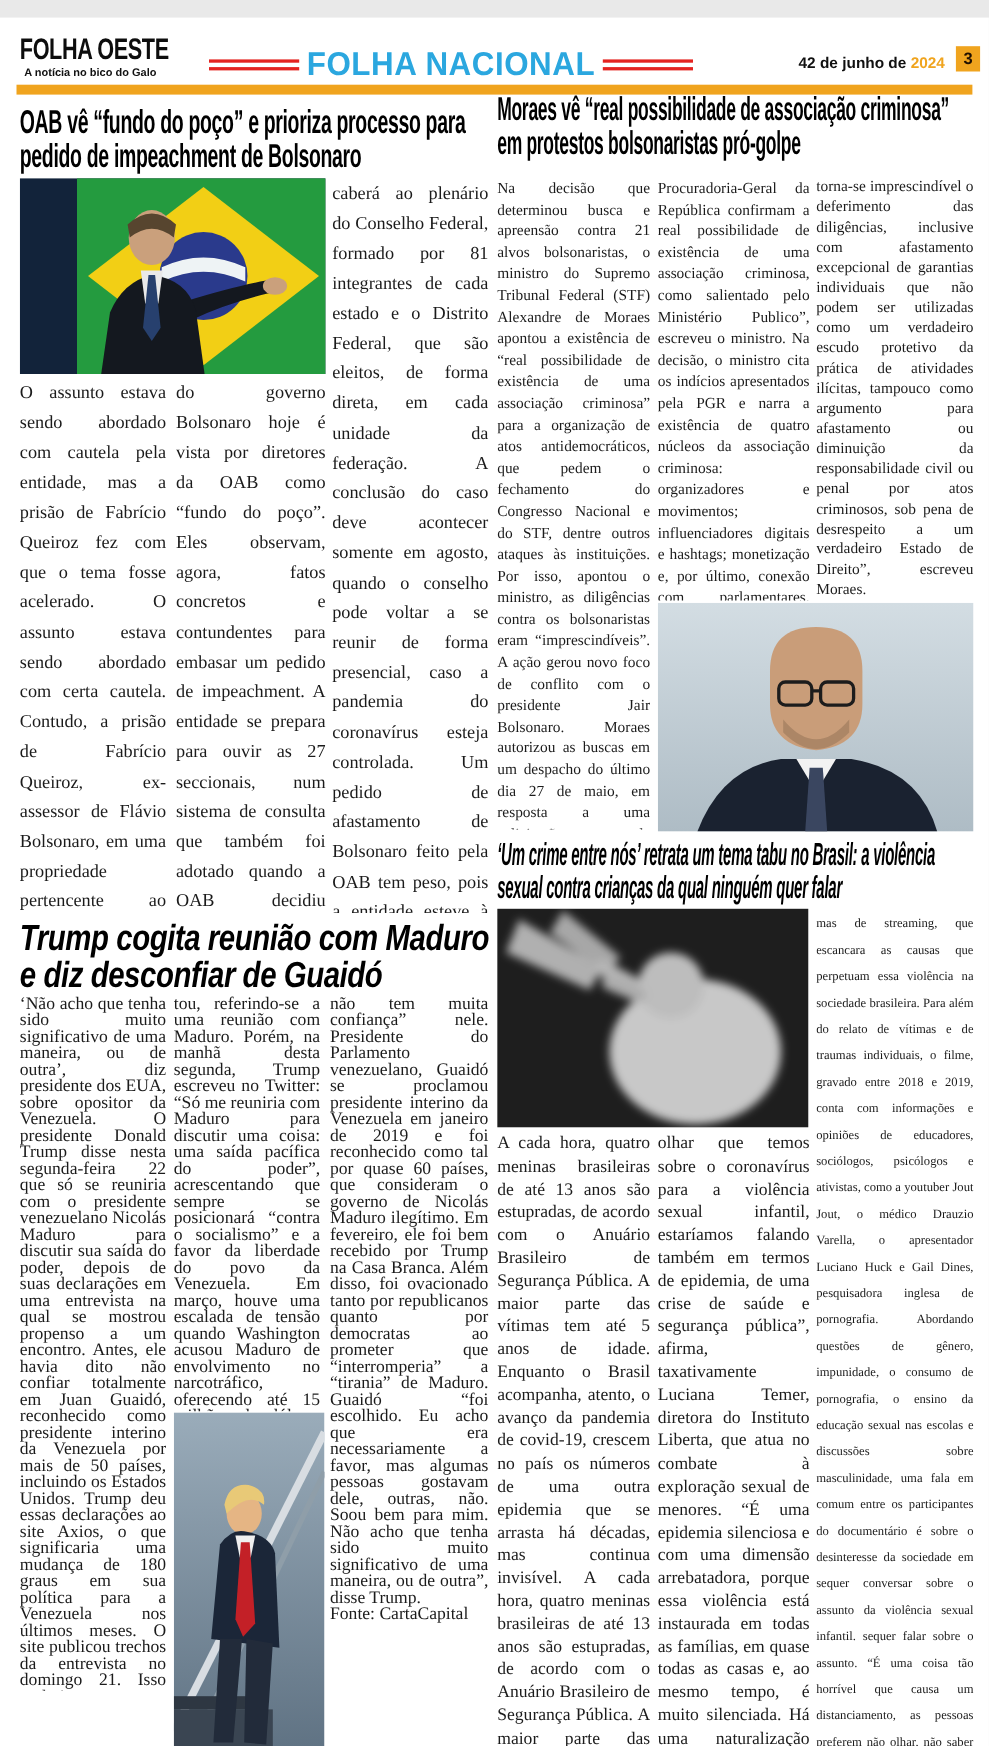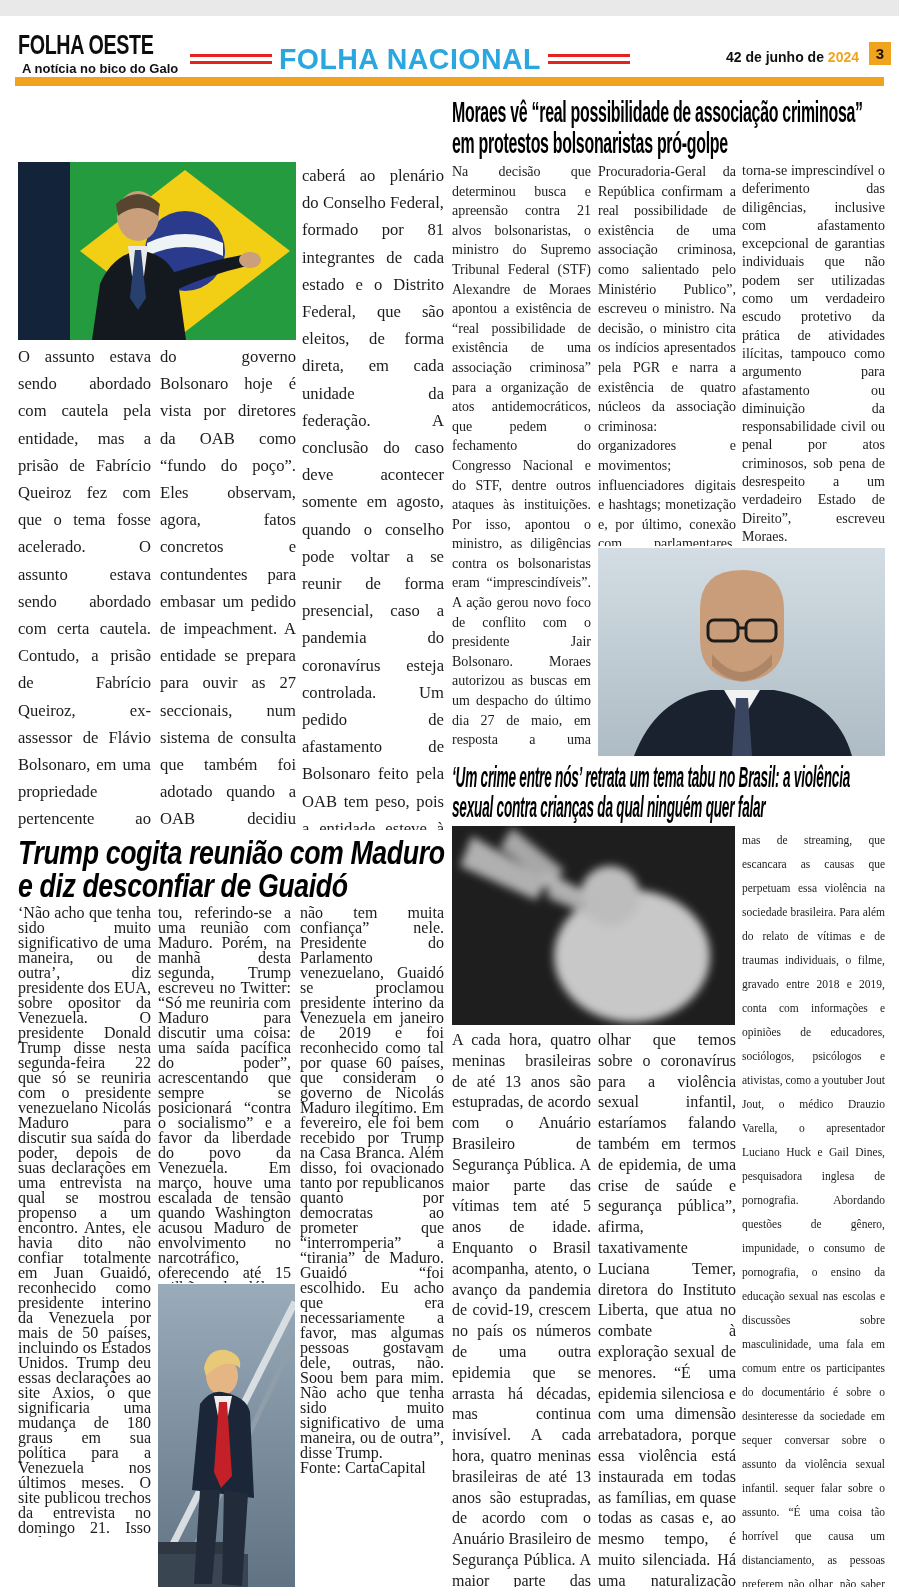--- a/index.html
+++ b/index.html
@@ -5,21 +5,21 @@
   * { margin:0; padding:0; box-sizing:border-box; }
   html,body { background:#e9e9e9; }
   .page { position:relative; width:899px; height:1587px; margin:16px auto; background:#ffffff;
           font-family:"Liberation Serif", serif; color:#1b1b1b; overflow:hidden; }
   .abs { position:absolute; }
 
   
   .paper-name { font-family:"Liberation Sans", sans-serif; font-weight:bold; font-size:27px;
                 line-height:27px; color:#0d0d0d; white-space:nowrap; transform:scaleX(.73);
                 transform-origin:0 0; letter-spacing:-.5px; }
-  .tagline { font-family:"Liberation Sans", sans-serif; font-size:13px; font-weight:bold; color:#111; }
+  .tagline { font-family:"Liberation Sans", sans-serif; font-size:10px; font-weight:bold; color:#111; }
   .section-wrap { display:flex; align-items:center; justify-content:space-between; }
   .dbl-line { width:82px; height:10px; border-top:3px solid #e42320; border-bottom:3px solid #e42320; }
   .section-title { font-family:"Liberation Sans", sans-serif; font-weight:bold; font-size:30px;
                    line-height:30px; color:#2ba7df; white-space:nowrap; transform:scaleX(.95);
                    transform-origin:center; letter-spacing:.5px; }
   .date-line { font-family:"Liberation Sans", sans-serif; font-weight:bold; font-size:14px;
                color:#101010; white-space:nowrap; }
   .date-year { color:#f0a41e; }
   .page-box { width:22px; height:23px; background:#f0a41e; display:flex; align-items:center;
               justify-content:center; font-family:"Liberation Sans", sans-serif; font-weight:bold;
@@ -65,20 +65,24 @@
     <span>42 de junho de</span>
     <span> </span>
     <span class="date-year">2024</span>
   </div>
   <div class="abs page-box" style="left:869px; top:26px;">
     <span>3</span>
   </div>
 
   <div class="abs orange-bar" style="left:15px; top:61px; width:869px; height:9px;"></div>
 
+  <div class="abs" style="left:18px; top:80px; width:427px;">
+    <div class="hl-line hl-oab">OAB vê “fundo do poço” e prioriza processo para</div>
+    <div class="hl-line hl-oab">pedido de impeachment de Bolsonaro</div>
+  </div>
 
   <svg class="abs photo" style="left:18px; top:146px;" width="278" height="178" viewBox="0 0 278 178">
     <rect width="278" height="178" fill="#12233a"></rect>
     <rect x="52" width="226" height="178" fill="#249b3f"></rect>
     <polygon points="167,8 272,89 167,170 62,89" fill="#f2cf15"></polygon>
     <circle cx="167" cy="89" r="40" fill="#2a3a8c"></circle>
     <path d="M129 81 Q167 63 205 81 L205 94 Q167 76 129 94 Z" fill="#eef3f5"></path>
     <path d="M150 112 Q196 98 224 93 L229 104 Q190 113 158 128 Z" fill="#14181f"></path>
     <ellipse cx="232" cy="98" rx="11" ry="8" fill="#caa07c"></ellipse>
     <ellipse cx="120" cy="54" rx="21" ry="25" fill="#caa07c"></ellipse>
@@ -86,21 +90,21 @@
     <path d="M74 178 L82 122 Q94 94 120 88 Q152 92 160 120 L168 178 Z" fill="#14181f"></path>
     <path d="M110 84 L130 84 L126 114 L114 114 Z" fill="#e9e9e9"></path>
     <path d="M117 88 L123 88 L128 136 L120 148 L112 136 Z" fill="#27406e"></path>
   </svg>
 
   <div class="abs jus oab-col" style="left:18px;  top:327px; width:133px; height:488px;">O assunto estava sendo abordado com cautela pela entidade, mas a prisão de Fabrício Queiroz fez com que o tema fosse acelerado. O assunto estava sendo abordado com certa cautela. Contudo, a prisão de Fabrício Queiroz, ex-assessor de Flávio Bolsonaro, em uma propriedade pertencente ao advogado da família do presidente, fez com que o tema ganhasse prioridade. A situação</div>
   <div class="abs jus oab-col" style="left:160px; top:327px; width:136px; height:488px;">do governo Bolsonaro hoje é vista por diretores da OAB como “fundo do poço”. Eles observam, agora, fatos concretos e contundentes para embasar um pedido de impeachment. A entidade se prepara para ouvir as 27 seccionais, num sistema de consulta que também foi adotado quando a OAB decidiu apresentar pedido de impeachment contra o então presidente Michel Temer, em 2017. A decisão</div>
   <div class="abs jus oab-col" style="left:302px; top:146px; width:142px; height:668px;">caberá ao plenário do Conselho Federal, formado por 81 integrantes de cada estado e o Distrito Federal, que são eleitos, de forma direta, em cada unidade da federação. A conclusão do caso deve acontecer somente em agosto, quando o conselho pode voltar a se reunir de forma presencial, caso a pandemia do coronavírus esteja controlada. Um pedido de afastamento de Bolsonaro feito pela OAB tem peso, pois a entidade esteve à frente do processo de impeachment de Fernando Collor de Mello na década de 1990.
 Fonte: Reviste Fórum</div>
 
-  <div class="abs" style="left:452px; top:80px; width:433px;">
+  <div class="abs" style="left:452px; top:68px; width:433px;">
     <div class="hl-line hl-moraes">Moraes vê “real possibilidade de associação criminosa”</div>
     <div class="hl-line hl-moraes">em protestos bolsonaristas pró-golpe</div>
   </div>
 
   <div class="abs jus mor-col" style="left:452px; top:146px; width:139px; height:592px;">Na decisão que determinou busca e apreensão contra 21 alvos bolsonaristas, o ministro do Supremo Tribunal Federal (STF) Alexandre de Moraes apontou a existência de “real possibilidade de existência de uma associação criminosa” para a organização de atos antidemocráticos, que pedem o fechamento do Congresso Nacional e do STF, dentre outros ataques às instituições. Por isso, apontou o ministro, as diligências contra os bolsonaristas eram “imprescindíveis”. A ação gerou novo foco de conflito com o presidente Jair Bolsonaro. Moraes autorizou as buscas em um despacho do último dia 27 de maio, em resposta a uma solicitação da Procuradoria-Geral da República (PGR). “Os indícios apresentados na manifestação apresentada pela</div>
   <div class="abs jus mor-col" style="left:598px; top:146px; width:138px; height:384px;">Procuradoria-Geral da República confirmam a real possibilidade de existência de uma associação criminosa, como salientado pelo Ministério Publico”, escreveu o ministro. Na decisão, o ministro cita os indícios apresentados pela PGR e narra a existência de quatro núcleos da associação criminosa: organizadores e movimentos; influenciadores digitais e hashtags; monetização e, por último, conexão com parlamentares. “Em face desses indícios apresentados,</div>
   <div class="abs jus mor-col3" style="left:742px; top:146px; width:143px; height:384px;">torna-se imprescindível o deferimento das diligências, inclusive com afastamento excepcional de garantias individuais que não podem ser utilizadas como um verdadeiro escudo protetivo da prática de atividades ilícitas, tampouco como argumento para afastamento ou diminuição da responsabilidade civil ou penal por atos criminosos, sob pena de desrespeito a um verdadeiro Estado de Direito”, escreveu Moraes.
 Fonte: DCM</div>
 
   <svg class="abs photo" style="left:598px; top:532px;" width="287" height="208" viewBox="0 0 287 208">

